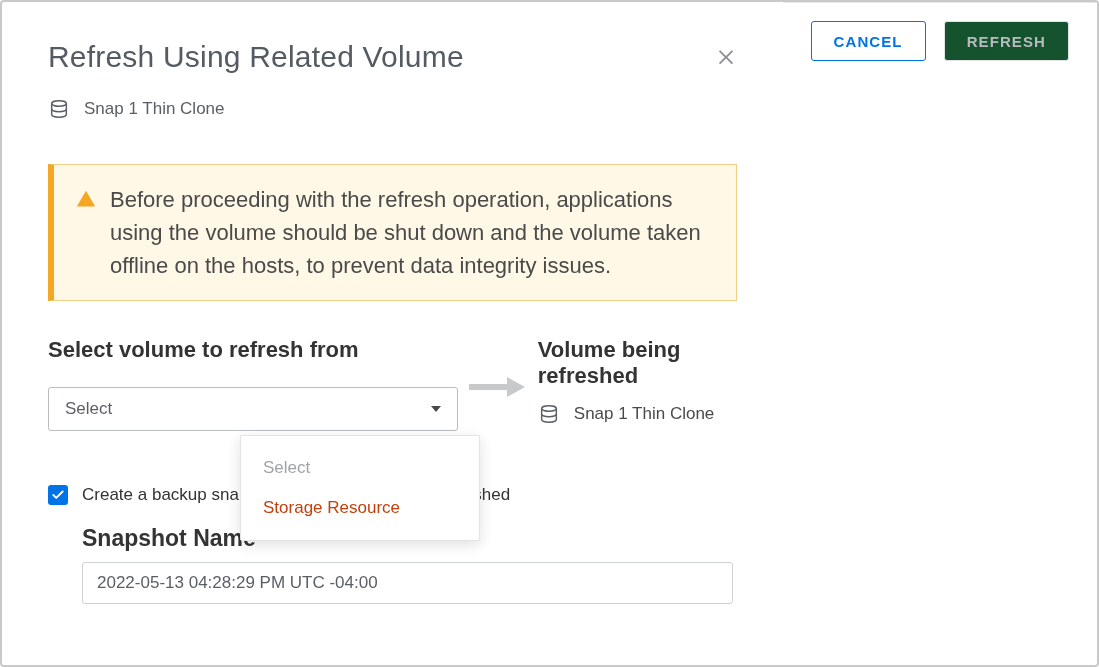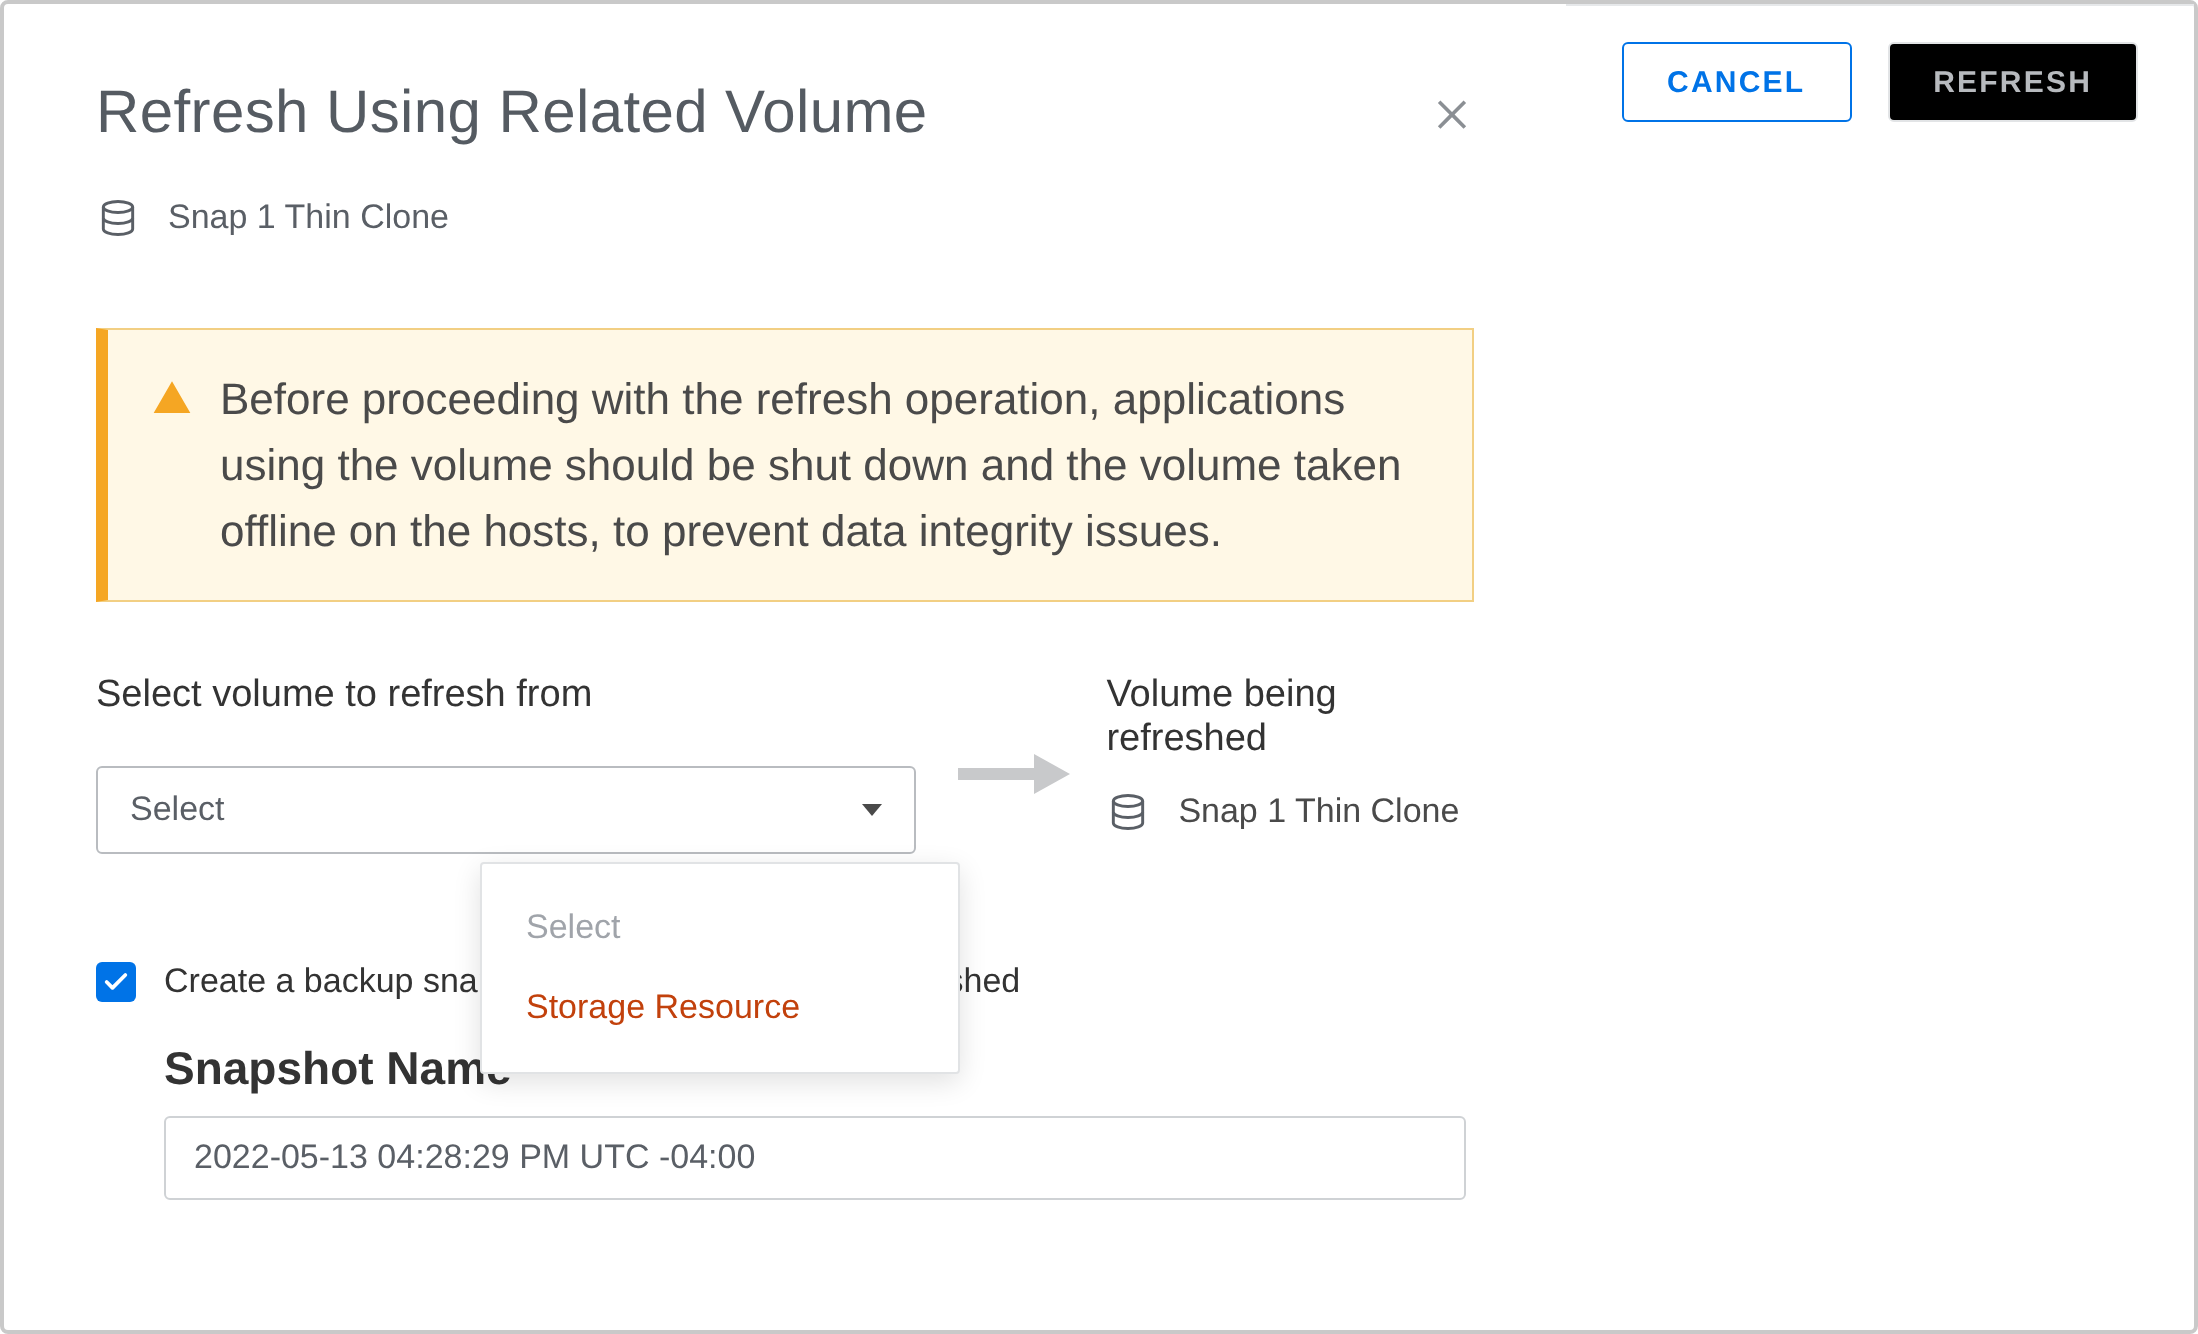--- a/index.html
+++ b/index.html
@@ -83,22 +83,22 @@
   .col-left { width: 453px; }
   .col-arrow {
     width: 100px;
     display: flex;
     justify-content: center;
     padding-top: 38px;
   }
   .col-right { flex: 1 1 auto; }
 
   .label {
-    font-size: 19px;
-    font-weight: 400;
+    font-size: 22px;
+    font-weight: 700;
     color: #333;
   }
 
   .select-wrap {
     margin-top: 24px;
     position: relative;
   }
   .select-box {
     width: 410px;
     height: 44px;
@@ -211,21 +211,21 @@
     align-items: center;
     justify-content: center;
   }
   .btn-cancel {
     border: 1.5px solid #0073e7;
     color: #0073e7;
     background: #fff;
   }
   .btn-refresh {
     border: 1px solid #e2e4e6;
-    background: #000000;
+    background: #14532d;
     color: #b7babe;
     cursor: not-allowed;
   }
 </style>
 </head>
 <body>
 
 <div class="modal">
   <div class="modal-body">
 

